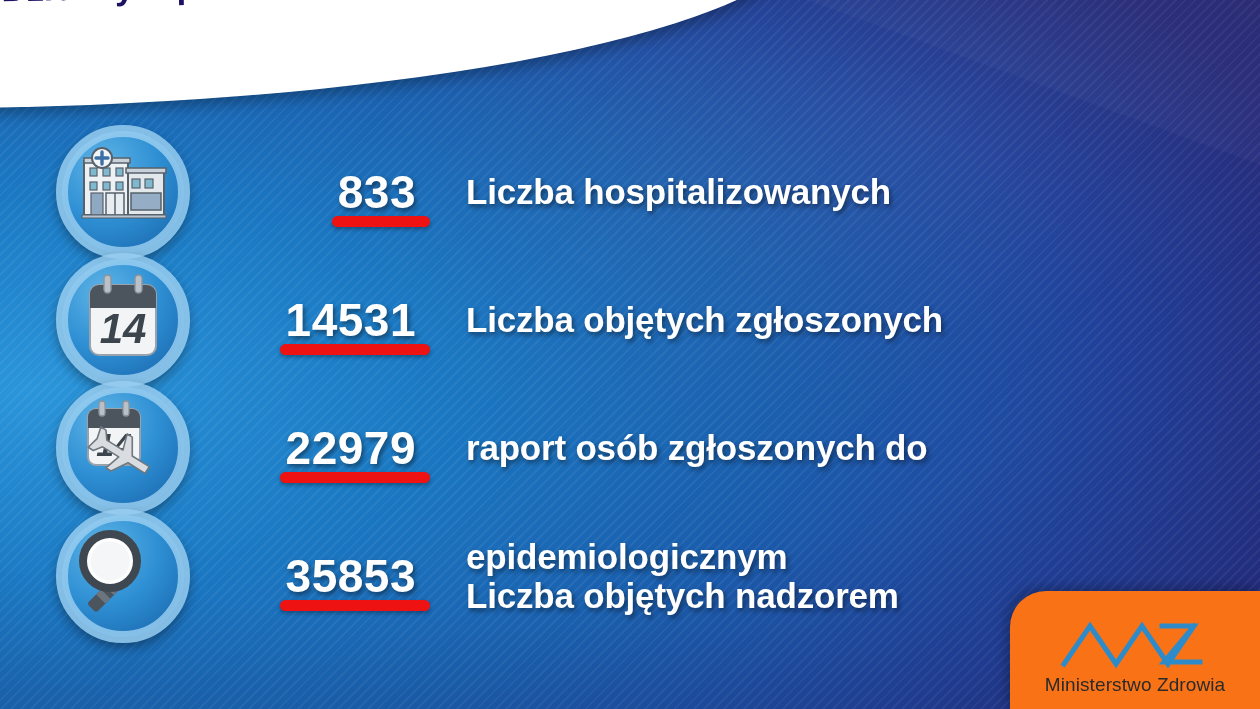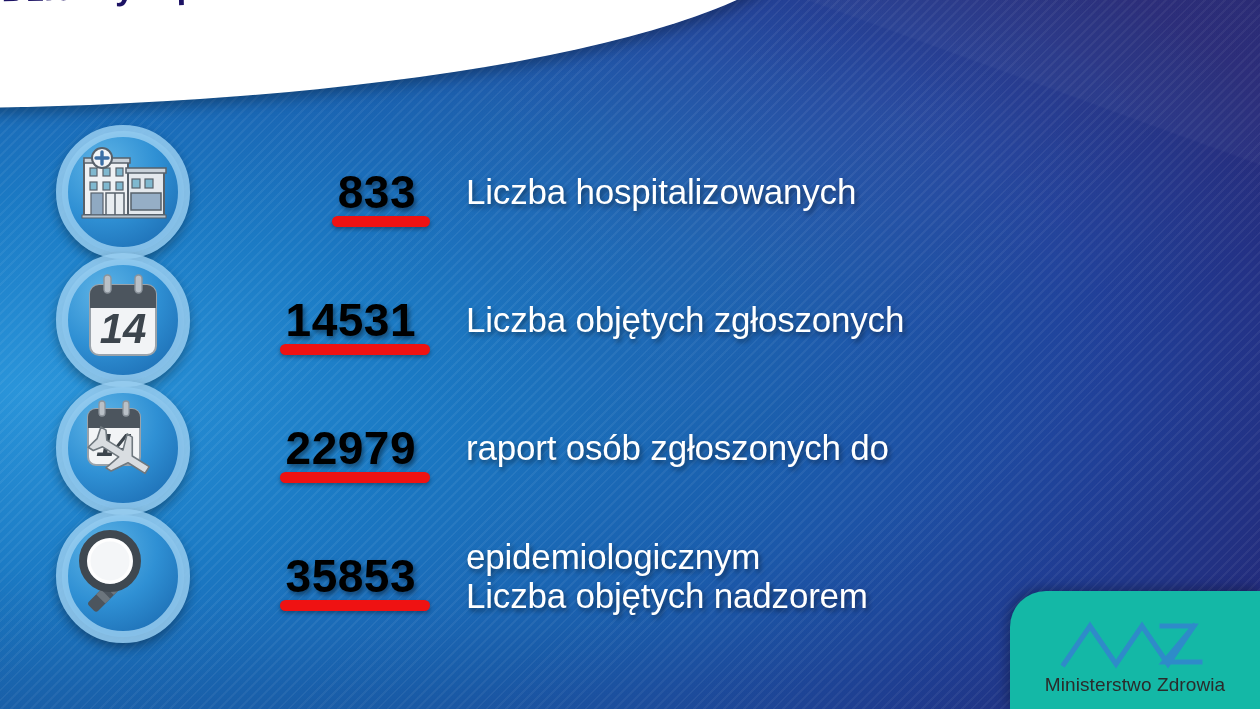--- a/index.html
+++ b/index.html
@@ -136,21 +136,21 @@
     display: flex;
     align-items: center;
     justify-content: flex-end;
     padding-right: 12px;
     box-sizing: border-box;
   }
   .value-inner { position: relative; display: inline-block; }
   .value-text {
     position: relative;
     z-index: 2;
-    color: #000000;
+    color: #ffffff;
     font-size: 46px;
     font-weight: bold;
     letter-spacing: 0.5px;
     text-shadow: 2px 3px 5px rgba(0,0,0,0.45);
     line-height: 1;
     margin-top: 8px;
   }
   .value-underline {
     position: absolute;
     z-index: 1;
@@ -168,35 +168,35 @@
     flex: 1;
     padding-left: 38px;
     height: 128px;
     display: flex;
     flex-direction: column;
     justify-content: center;
   }
   .label-line {
     color: #ffffff;
     font-size: 35px;
-    font-weight: normal;
+    font-weight: bold;
     line-height: 1.12;
     letter-spacing: -0.2px;
     text-shadow: 2px 3px 5px rgba(0,0,0,0.45);
     white-space: nowrap;
   }
 
   
   .logo-panel {
     position: absolute;
     right: 0;
     bottom: 0;
     width: 250px;
     height: 118px;
-    background: #14b8a6;
+    background: #f97316;
     border-top-left-radius: 36px;
     box-shadow: -3px -3px 12px rgba(0,0,0,0.28);
     display: flex;
     flex-direction: column;
     align-items: center;
     justify-content: center;
     padding-top: 14px;
     box-sizing: border-box;
   }
   .logo-mark { width: 150px; height: 52px; display: block; }

